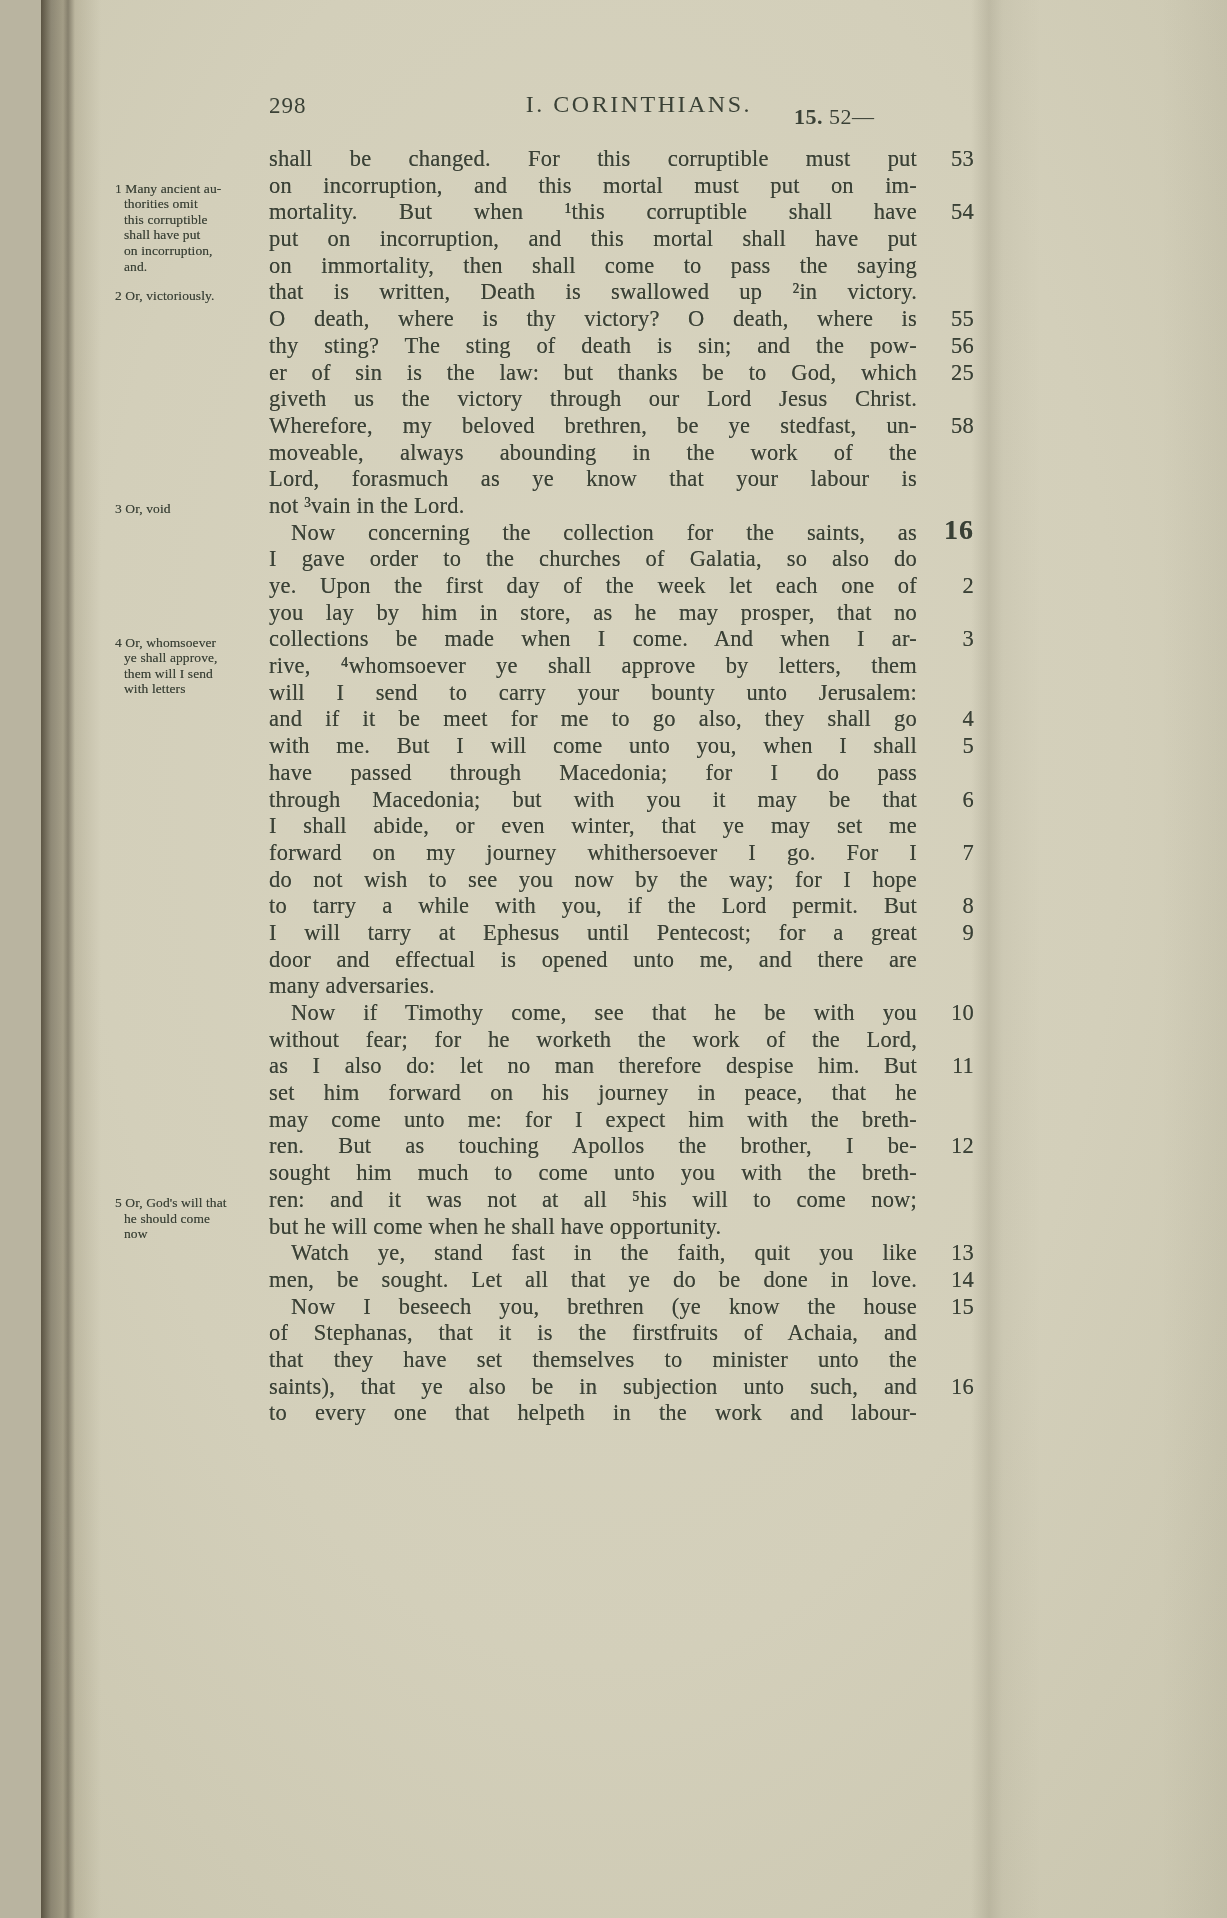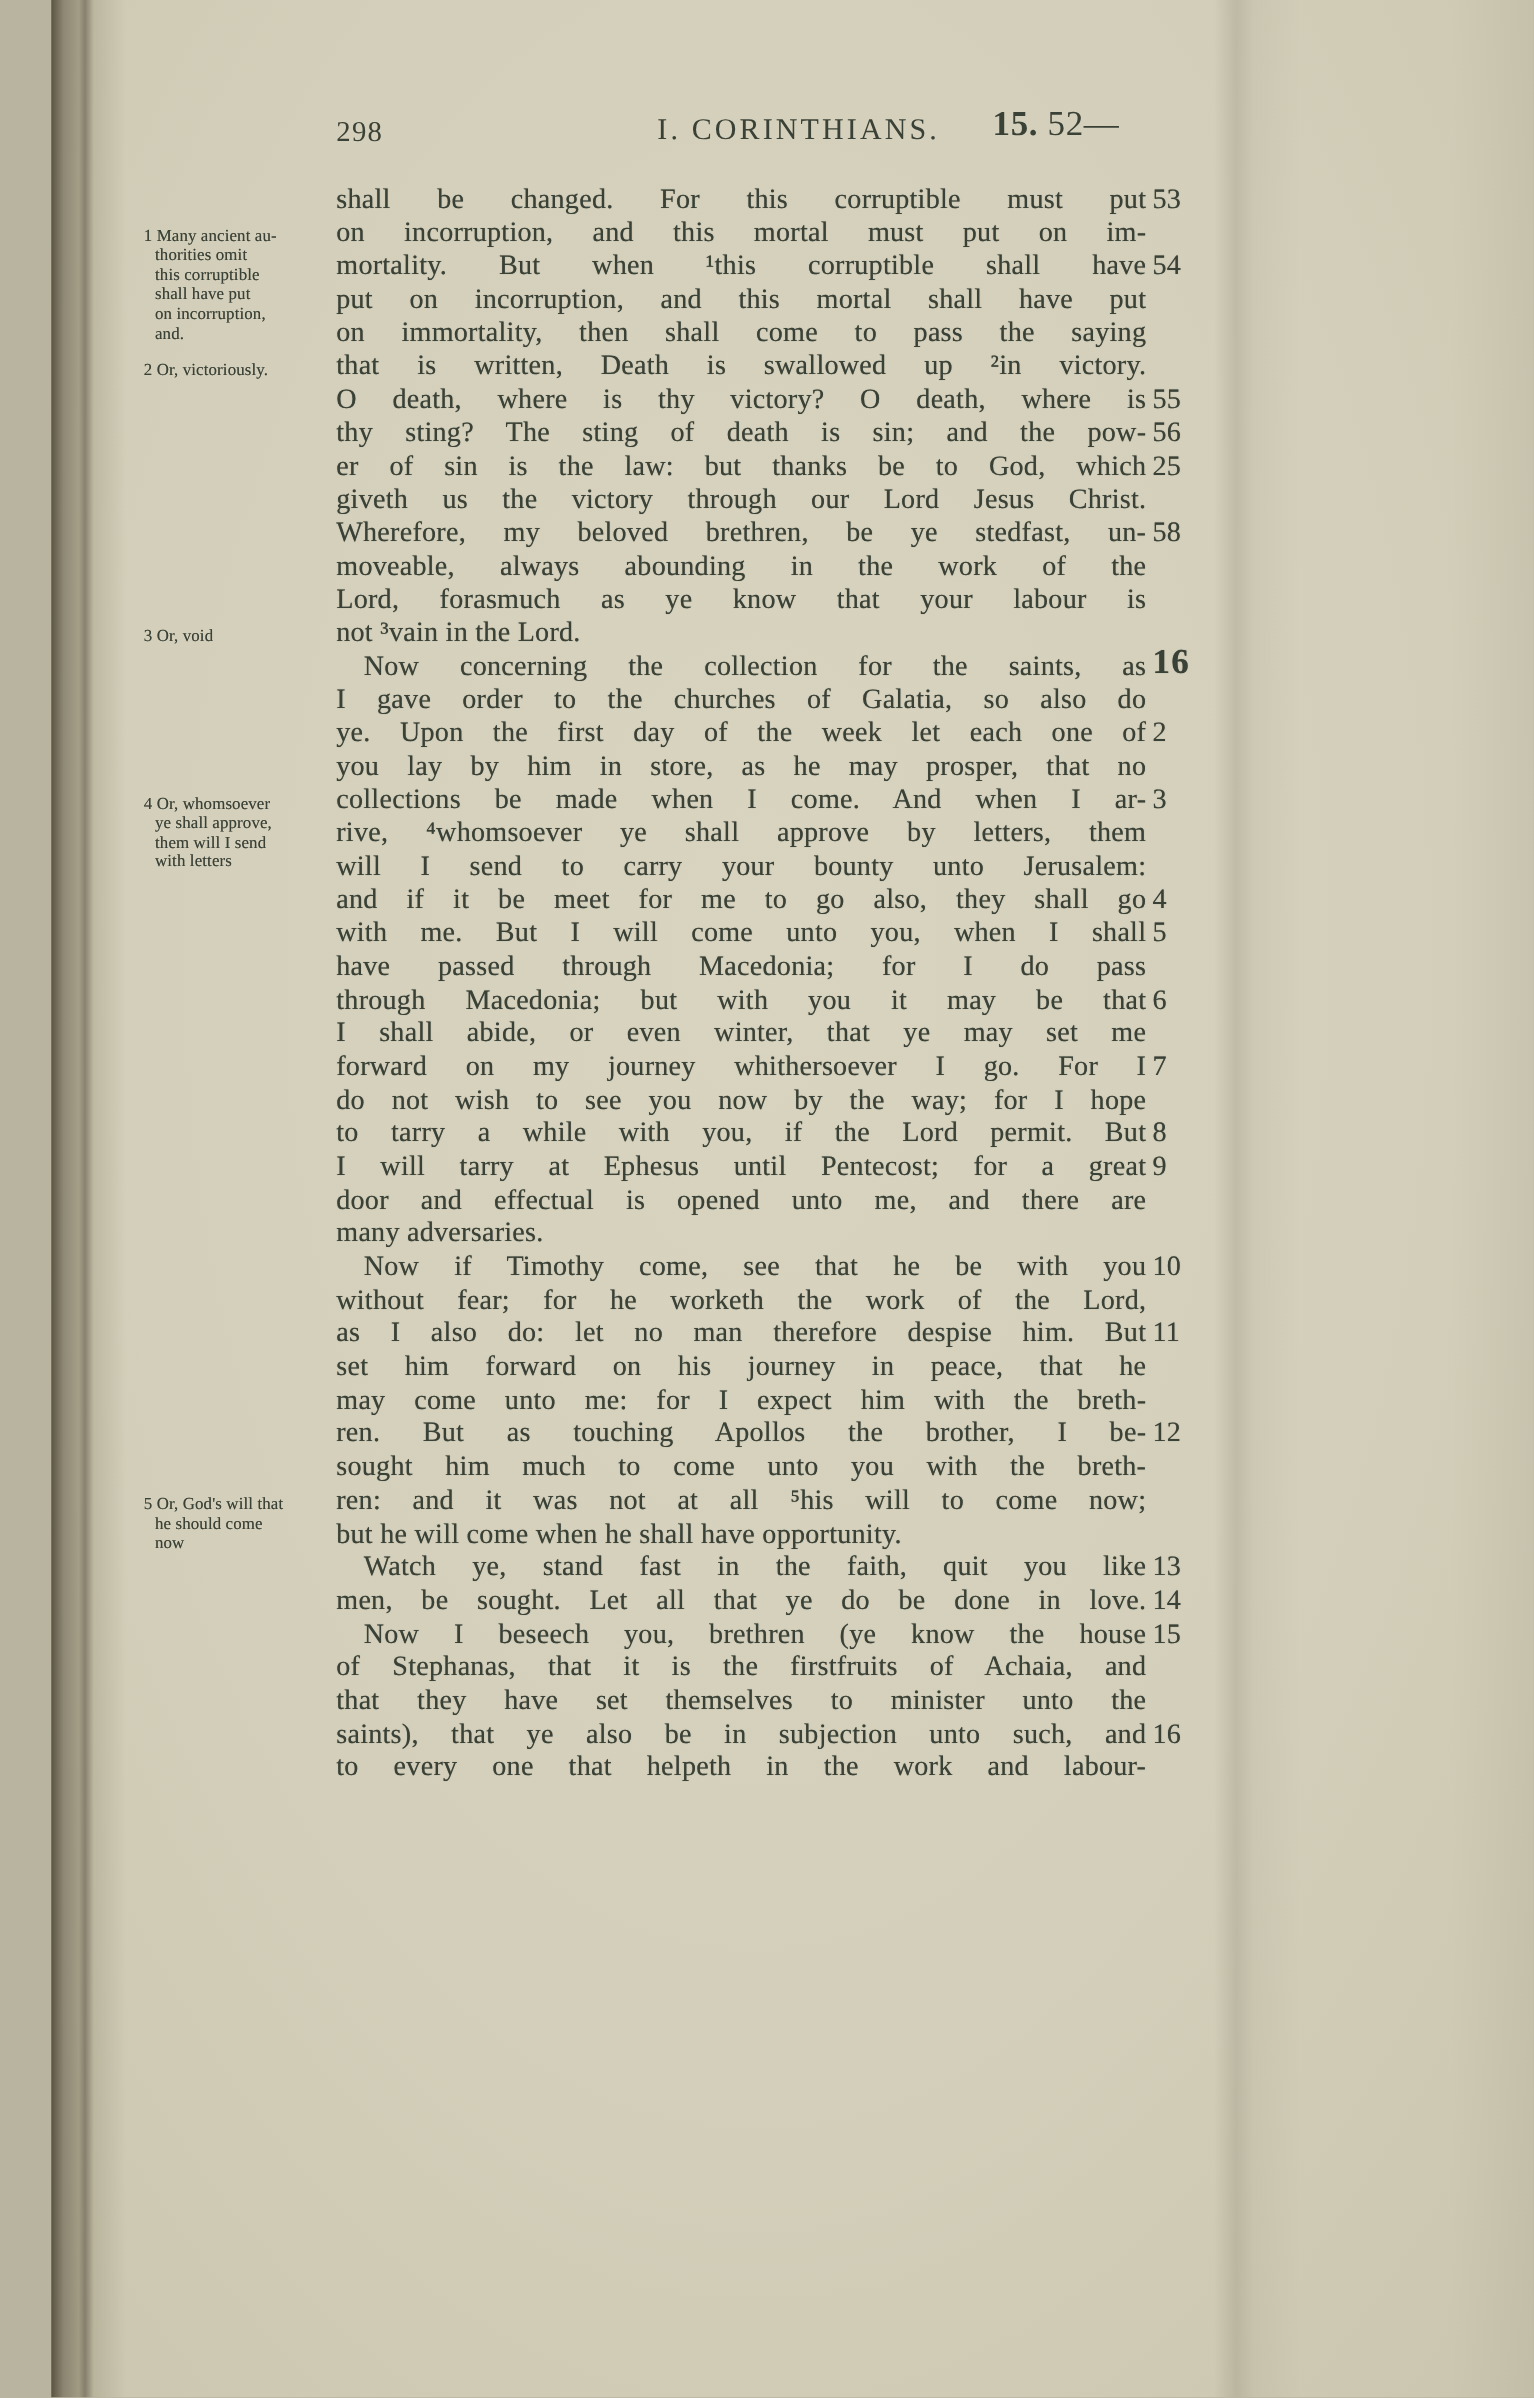--- a/index.html
+++ b/index.html
@@ -35,43 +35,43 @@
   
   .page-number{
     position:absolute;left:228px;top:93px;
     font-size:23px;letter-spacing:1px;
   }
   .header-title{
     position:absolute;left:381px;top:91px;width:330px;
     text-align:right;font-size:24px;letter-spacing:2.5px;
   }
   .header-ref{
-    position:absolute;left:753px;top:84px;
-    font-size:28px;letter-spacing:0.5px;
+    position:absolute;left:753px;top:104px;
+    font-size:22px;letter-spacing:0.5px;
   }
   .header-ref .b{font-weight:bold;}
   
   .text-block{
     position:absolute;left:228px;top:146px;width:720px;
     font-size:22.5px;line-height:26.7px;
     text-shadow:0 0 0.6px rgba(58,65,54,0.65);
     letter-spacing:0.2px;
   }
   .line{display:flex;height:26.7px;}
   .line-text{
     width:648px;
     text-align:justify;
     text-align-last:justify;
     white-space:nowrap;
     overflow:visible;
   }
   .line.end .line-text{text-align-last:left;}
   .line.indent .line-text{text-indent:22px;}
   .verse{
-    width:52px;padding-left:5px;text-align:left;
+    width:52px;padding-left:5px;text-align:right;
     font-size:22.5px;
   }
   .verse.chapter{
     font-weight:bold;font-size:28px;letter-spacing:1px;
     position:relative;top:-3px;
   }
   
   .margin-block{
     position:absolute;left:74px;top:146px;width:152px;height:1400px;
   }

